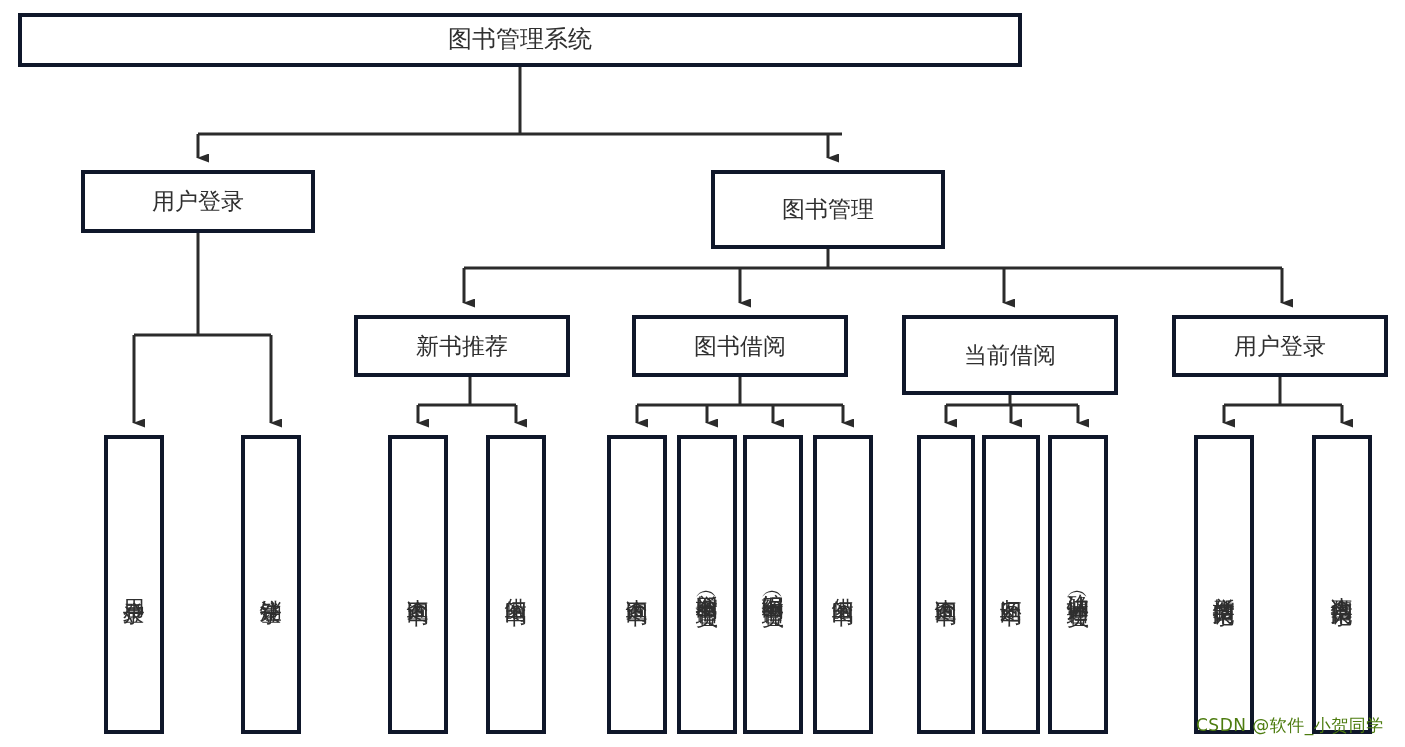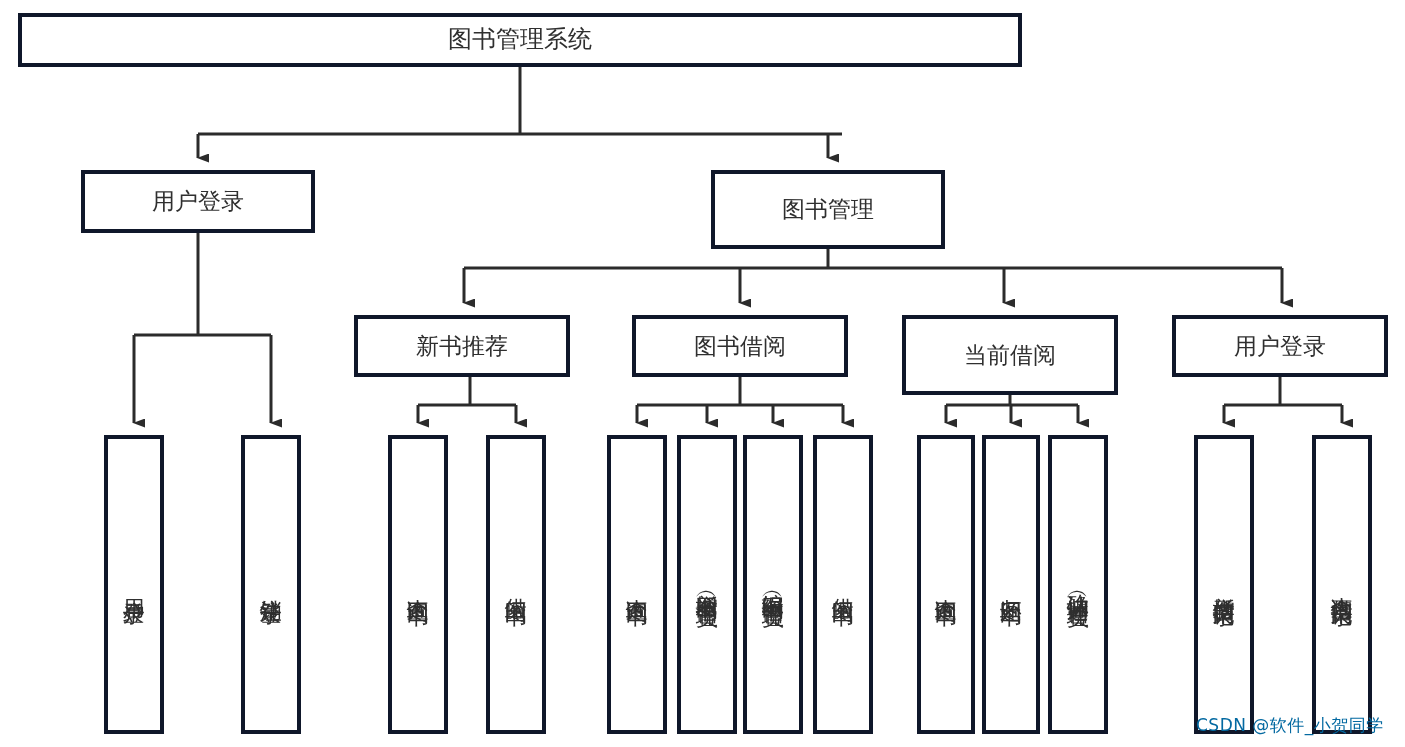--- a/index.html
+++ b/index.html
@@ -49,21 +49,21 @@
   }
   .node-label.vertical {
     writing-mode: vertical-rl;
     text-orientation: upright;
     font-size: 22px;
     letter-spacing: 2px;
   }
   .level-0 .node-label.horizontal { font-size: 24px; }
   .watermark {
     position: absolute;
-    color: #0369a1;
+    color: #4d7c0f;
     font-size: 17px;
     white-space: nowrap;
     letter-spacing: 0.5px;
     pointer-events: none;
   }
 </style>
 </head>
 <body>
 
 <div id="diagram-root">

